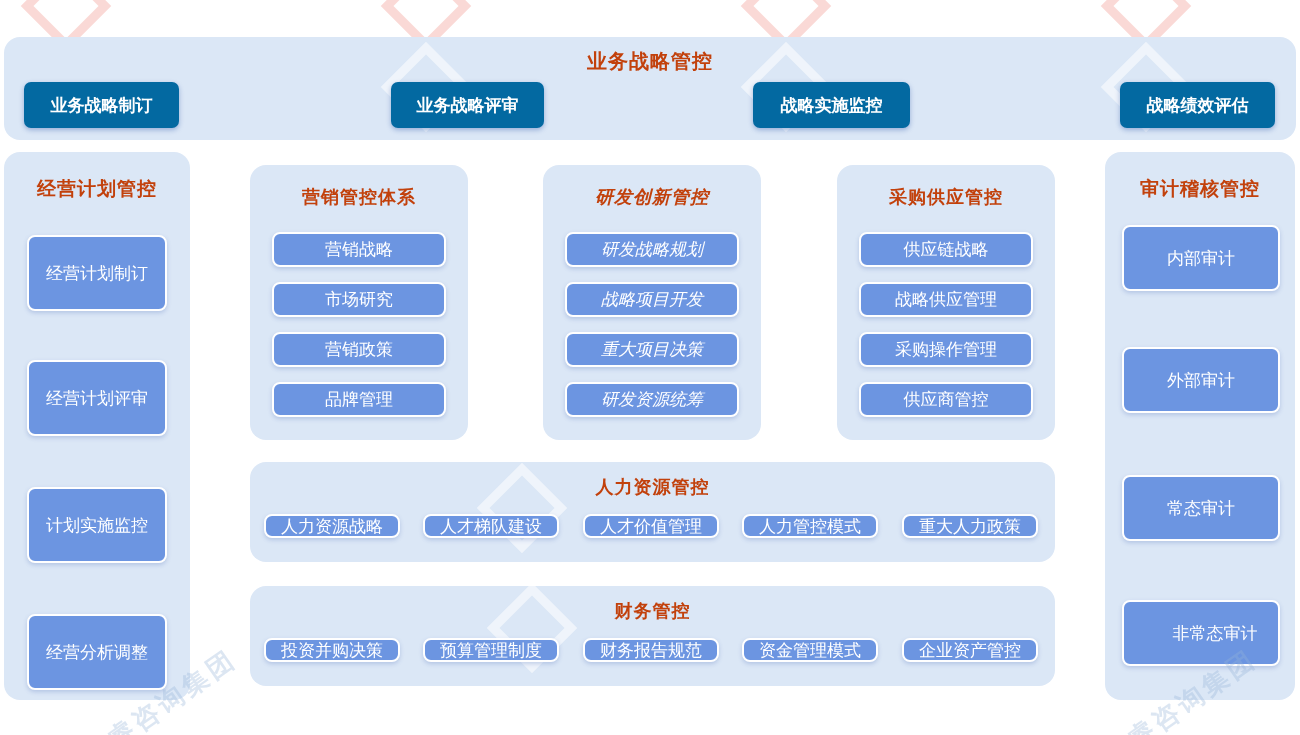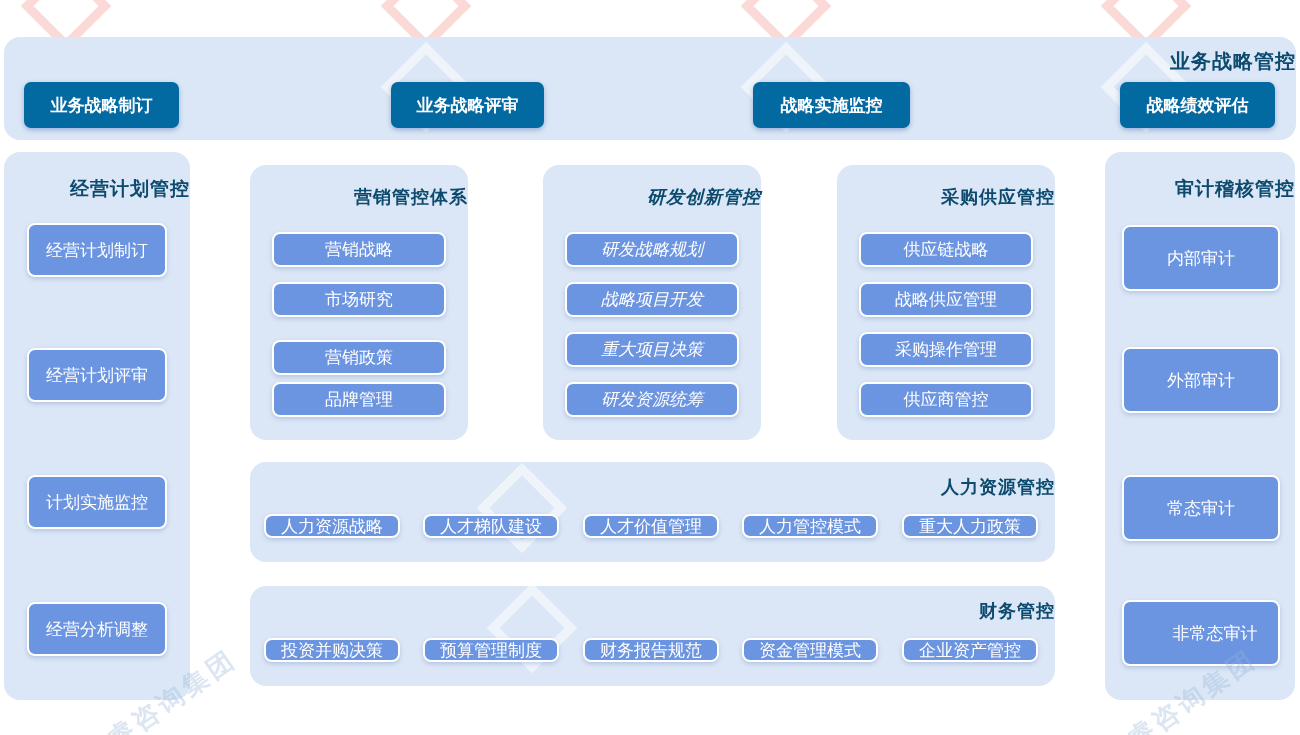--- a/index.html
+++ b/index.html
@@ -3,42 +3,42 @@
 <meta charset="utf-8">
 <style>
   html,body { margin:0; padding:0; background:#ffffff; }
   #canvas {
     position:relative; width:1300px; height:735px; overflow:hidden;
     background:#ffffff;
     font-family:"Liberation Sans","DejaVu Sans",sans-serif;
   }
   .panel { position:absolute; background:#dbe7f6; border-radius:16px; }
   .panel-title {
-    position:absolute; left:0; right:0; text-align:right;
-    font-weight:bold; color:#0c4a6e; letter-spacing:1px;
+    position:absolute; left:0; right:0; text-align:center;
+    font-weight:bold; color:#c2410c; letter-spacing:1px;
   }
   .btn {
     position:absolute; display:flex; align-items:center; justify-content:center;
     color:#ffffff; white-space:nowrap; box-sizing:border-box;
   }
   .btn-dark {
     background:#0369a1; border-radius:7px; font-size:17px; font-weight:bold;
     box-shadow:0 2px 5px rgba(23,70,160,0.35);
   }
   .btn-light {
     background:#6c95e1; border:2px solid #ffffff; border-radius:8px;
     font-size:17px; box-shadow:0 2px 4px rgba(90,120,190,0.30);
   }
   
   #banner { left:4px; top:37px; width:1292px; height:103px; }
   #banner .panel-title { top:11px; font-size:20px; }
   
   #col-left { left:4px; top:152px; width:186px; height:548px; }
   #col-left .panel-title { top:24px; font-size:19px; }
-  #col-left .btn { left:23px; width:140px; height:54px; }
+  #col-left .btn { left:23px; width:140px; height:76px;margin-top:12px; }
   
   #col-right { left:1105px; top:152px; width:190px; height:548px; }
   #col-right .panel-title { top:24px; font-size:19px; }
   #col-right .btn { left:17px; width:158px; height:66px; }
   
   .mid-panel { top:165px; width:218px; height:275px; }
   .mid-panel .panel-title { top:20px; font-size:18px; }
   .mid-panel .btn { left:22px; width:174px; height:35px; }
   
   .wide-panel { left:250px; width:805px; height:100px; }
@@ -81,21 +81,21 @@
     <div class="btn btn-light" style="top:71px;">经营计划制订</div>
     <div class="btn btn-light" style="top:196px;">经营计划评审</div>
     <div class="btn btn-light" style="top:323px;">计划实施监控</div>
     <div class="btn btn-light" style="top:450px;">经营分析调整</div>
   </div>
 
   <div class="panel mid-panel" style="left:250px;">
     <div class="panel-title">营销管控体系</div>
     <div class="btn btn-light" style="top:67px;">营销战略</div>
     <div class="btn btn-light" style="top:117px;">市场研究</div>
-    <div class="btn btn-light" style="top:167px;margin-top:8px;">营销政策</div>
+    <div class="btn btn-light" style="top:167px;">营销政策</div>
     <div class="btn btn-light" style="top:217px;">品牌管理</div>
   </div>
 
   <div class="panel mid-panel" style="left:543px;font-style:italic;">
     <div class="panel-title">研发创新管控</div>
     <div class="btn btn-light" style="top:67px;">研发战略规划</div>
     <div class="btn btn-light" style="top:117px;">战略项目开发</div>
     <div class="btn btn-light" style="top:167px;">重大项目决策</div>
     <div class="btn btn-light" style="top:217px;">研发资源统筹</div>
   </div>

